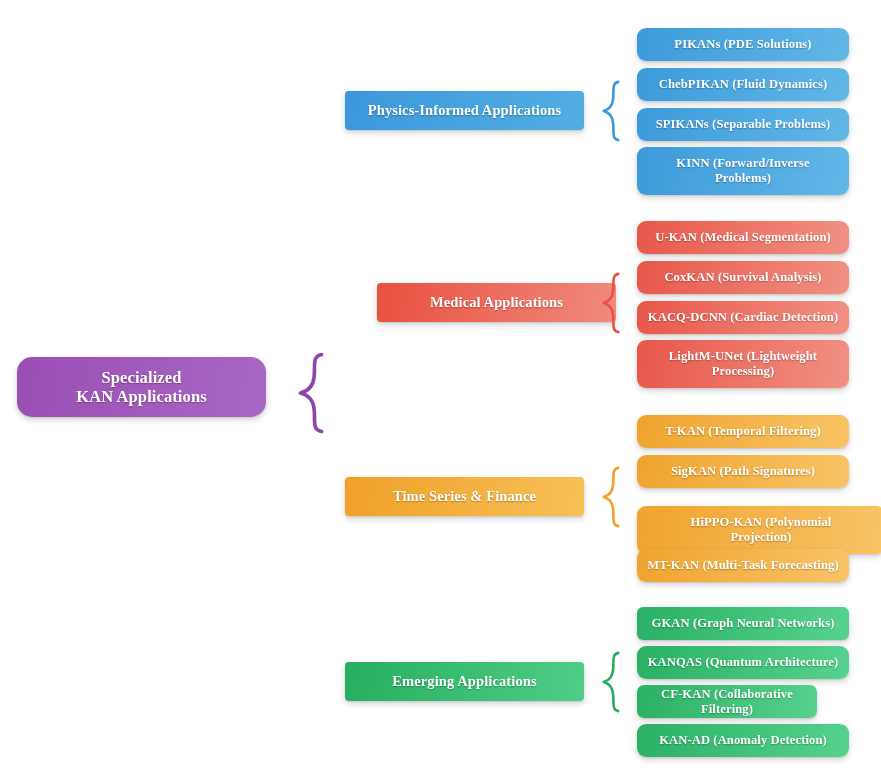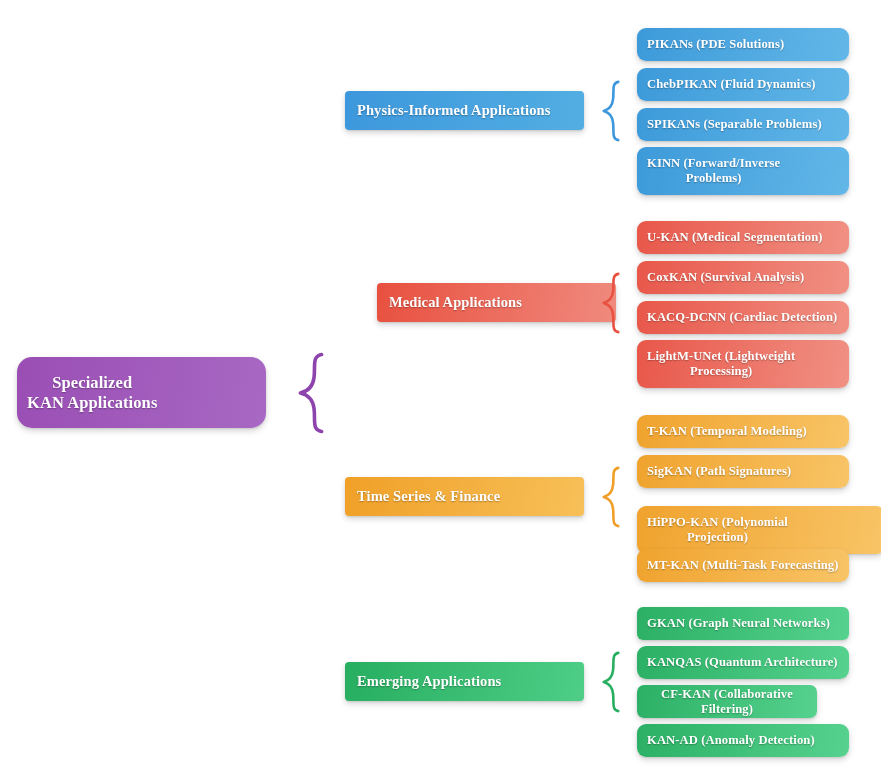--- a/index.html
+++ b/index.html
@@ -19,20 +19,21 @@
     position: absolute;
     inset: 0;
   }
 
   
   .node {
     position: absolute;
     box-sizing: border-box;
     display: flex;
     align-items: center;
+    justify-content: center;
     text-align: center;
     color: #ffffff;
     font-weight: bold;
     line-height: 1.18;
     letter-spacing: 0.1px;
     text-shadow: 0 1px 1.5px rgba(0,0,0,0.30);
     box-shadow: 0 3px 6px rgba(0,0,0,0.16), 0 1px 2px rgba(0,0,0,0.10);
   }
 
   
@@ -65,21 +66,21 @@
     display: block;
     width: 100%;
     height: 100%;
     overflow: visible;
   }
 </style>
 </head>
 <body>
 
 <div id="diagram">
-    <div class="node root" style="left: 17px; top: 357px; width: 249px; height: 71px; background: linear-gradient(100deg, rgb(154, 78, 180) 0%, rgb(168, 104, 195) 100%); border-radius: 15px;">
+    <div class="node root" style="left: 17px; top: 357px; width: 249px; height: 60px; background: linear-gradient(100deg, rgb(154, 78, 180) 0%, rgb(168, 104, 195) 100%); border-radius: 15px;">
       <span>Specialized<br>KAN Applications</span>
     </div>
     <div class="brace" style="left: 292px; top: 352px; width: 38px; height: 82px;">
       <svg viewBox="0 0 100 200" preserveAspectRatio="none">
         <path d="M78 6 C52 10 62 34 58 62 C55 86 40 96 22 100 C40 104 55 114 58 138 C62 166 52 190 78 194" fill="none" stroke="#8e44ad" stroke-width="3.6" stroke-linecap="round" stroke-linejoin="round" vector-effect="non-scaling-stroke"></path>
       </svg>
     </div>
     <div class="node category" style="left: 345px; top: 91px; width: 239px; height: 39px; background: linear-gradient(100deg, rgb(61, 151, 220) 0%, rgb(82, 174, 226) 100%);">
       <span>Physics-Informed Applications</span>
     </div>
@@ -122,21 +123,21 @@
     </div>
     <div class="node category" style="left: 345px; top: 477px; width: 239px; height: 39px; background: linear-gradient(100deg, rgb(240, 160, 40) 0%, rgb(247, 192, 88) 100%);">
       <span>Time Series &amp; Finance</span>
     </div>
     <div class="brace" style="left: 598px; top: 466px; width: 26px; height: 62px;">
       <svg viewBox="0 0 100 200" preserveAspectRatio="none">
         <path d="M78 6 C52 10 62 34 58 62 C55 86 40 96 22 100 C40 104 55 114 58 138 C62 166 52 190 78 194" fill="none" stroke="#f0a028" stroke-width="2.6" stroke-linecap="round" stroke-linejoin="round" vector-effect="non-scaling-stroke"></path>
       </svg>
     </div>
     <div class="node leaf" style="left: 637px; top: 415px; width: 212px; height: 33px; background: linear-gradient(100deg, rgb(240, 163, 46) 0%, rgb(248, 196, 102) 100%);">
-      <span>T-KAN (Temporal Modeling)</span>
+      <span>T-KAN (Temporal Filtering)</span>
     </div>
     <div class="node leaf" style="left: 637px; top: 455px; width: 212px; height: 33px; background: linear-gradient(100deg, rgb(240, 163, 46) 0%, rgb(248, 196, 102) 100%);">
       <span>SigKAN (Path Signatures)</span>
     </div>
     <div class="node leaf" style="left: 637px; top: 506px; width: 248px; height: 48px; background: linear-gradient(100deg, rgb(240, 163, 46) 0%, rgb(248, 196, 102) 100%); font-family: Liberation Serif, serif;">
       <span>HiPPO-KAN (Polynomial<br>Projection)</span>
     </div>
     <div class="node leaf" style="left: 637px; top: 549px; width: 212px; height: 33px; background: linear-gradient(100deg, rgb(240, 163, 46) 0%, rgb(248, 196, 102) 100%);">
       <span>MT-KAN (Multi-Task Forecasting)</span>
     </div>

